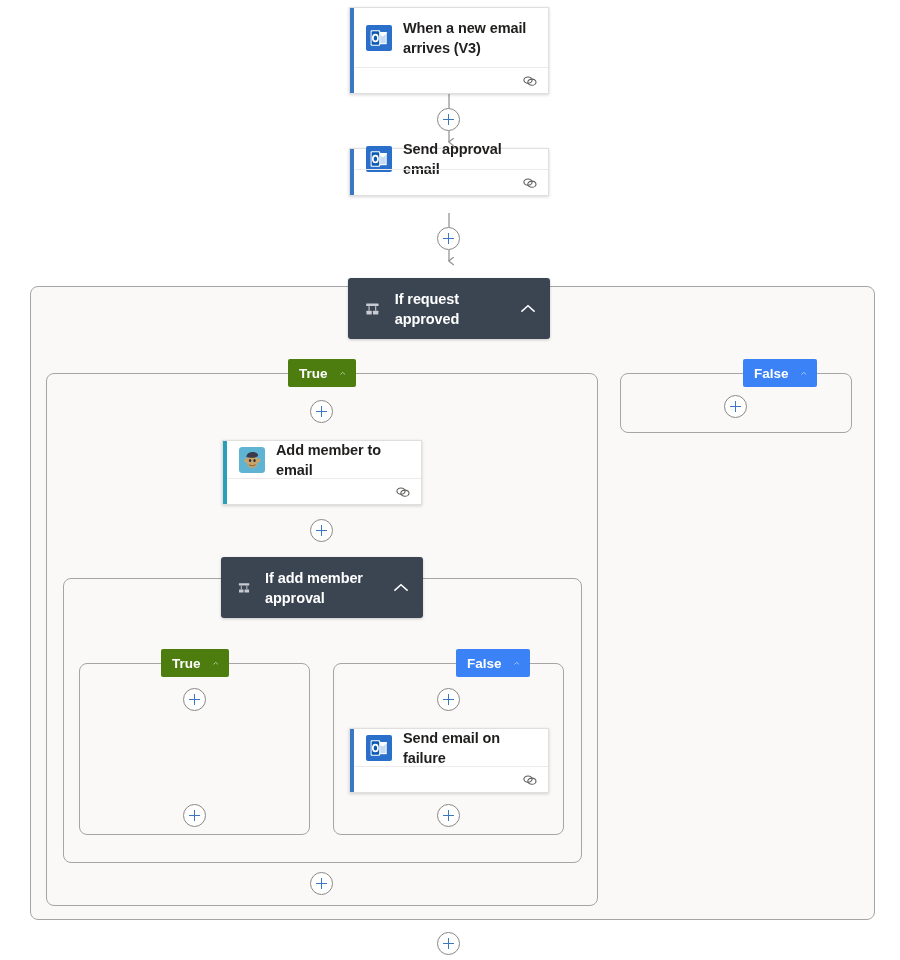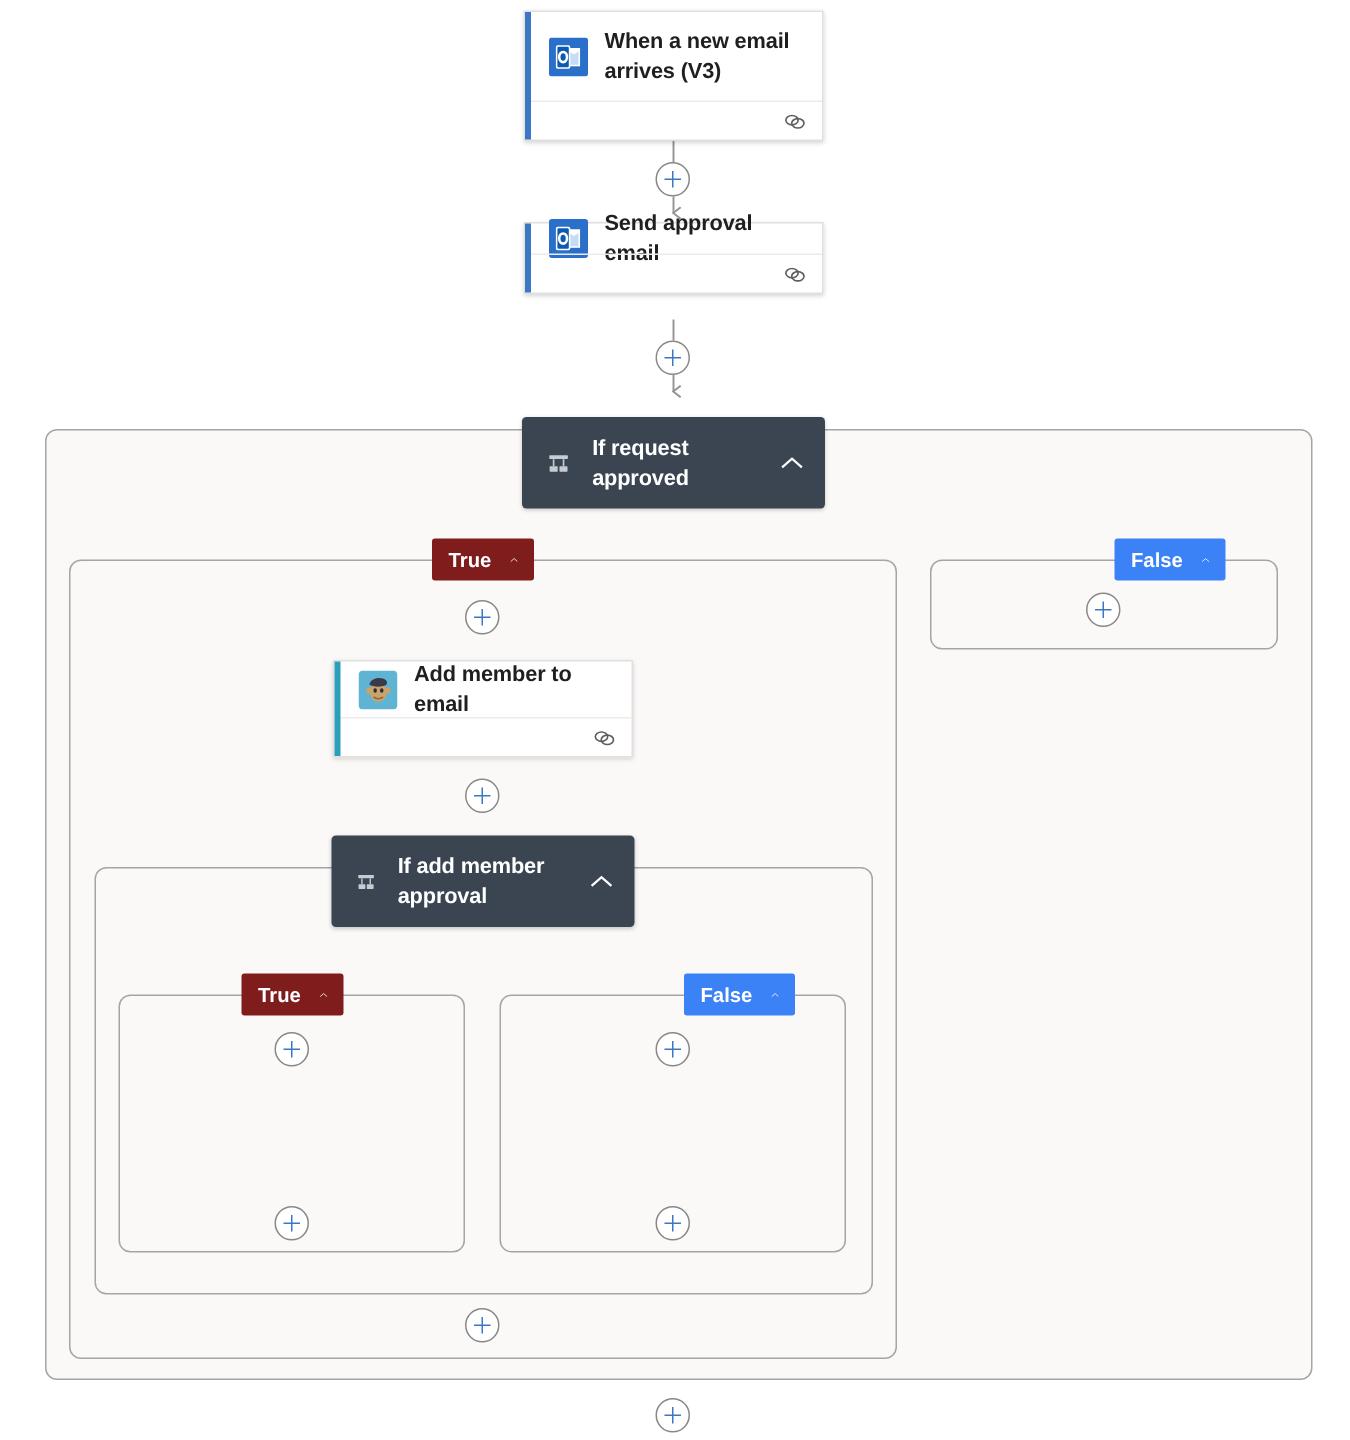--- a/index.html
+++ b/index.html
@@ -138,21 +138,21 @@
     align-items: center;
     justify-content: center;
     gap: 12px;
     padding: 0 11px;
     border-radius: 2px;
     z-index: 8;
     color: #ffffff;
     font-size: 13.5px;
     font-weight: bold;
   }
-  .badge.true  { background: #7f1d1d; }
+  .badge.true  { background: #4d7c0f; }
   .badge.false { background: #3b82f6; margin-left: 44px; }
   .badge .badge-chevron { width: 14px; height: 9px; }
 
   
   .plus {
     position: absolute;
     width: 23px;
     height: 23px;
     border-radius: 50%;
     background: #ffffff;
@@ -347,20 +347,41 @@
   </div>
 
   <div class="badge false" style="left:412px; top:649px; width:74px;">
     <span>False</span>
     <svg class="badge-chevron" viewBox="0 0 14 9">
       <path d="M1.2,6.8 L7,1.6 L12.8,6.8" fill="none" stroke="#ffffff" stroke-width="1.4"></path>
     </svg>
   </div>
 
 
+  <div class="card" style="left:349px; top:728px; width:200px; height:65px;">
+    <span class="accent" style="background:#3b78c3;"></span>
+    <div class="card-head">
+      <svg class="app-icon" viewBox="0 0 26 26">
+        <rect width="26" height="26" fill="#2a6fc9"></rect>
+        <rect x="12.5" y="7" width="8.2" height="12.2" fill="#ffffff"></rect>
+        <rect x="13.5" y="8" width="6.2" height="10.2" fill="#c6dcf5"></rect>
+        <path d="M12.5 7 L20.7 7 L20.7 8.6 L16.6 11.4 L12.5 8.6 Z" fill="#ffffff"></path>
+        <rect x="4.6" y="5.2" width="9.6" height="15.6" rx="1.2" fill="#ffffff"></rect>
+        <rect x="5.6" y="6.2" width="7.6" height="13.6" rx="0.8" fill="#0d5bb0"></rect>
+        <ellipse cx="9.4" cy="13" rx="2.6" ry="3.4" fill="none" stroke="#ffffff" stroke-width="1.7"></ellipse>
+      </svg>
+      <span class="card-title">Send email on failure</span>
+    </div>
+    <div class="card-foot">
+      <svg class="conn-icon" viewBox="0 0 16 12">
+        <ellipse cx="6" cy="5.1" rx="4.1" ry="3.1" fill="none" stroke="#605e5c" stroke-width="1.1"></ellipse>
+        <ellipse cx="9.9" cy="7.2" rx="4.1" ry="3.1" fill="none" stroke="#605e5c" stroke-width="1.1"></ellipse>
+      </svg>
+    </div>
+  </div>
 
   <div class="plus" style="left:437px; top:108px;"></div>
   <div class="plus" style="left:437px; top:227px;"></div>
   <div class="plus" style="left:724px; top:395px;"></div>
   <div class="plus" style="left:310px; top:400px;"></div>
   <div class="plus" style="left:310px; top:519px;"></div>
   <div class="plus" style="left:183px; top:688px;"></div>
   <div class="plus" style="left:437px; top:688px;"></div>
   <div class="plus" style="left:183px; top:804px;"></div>
   <div class="plus" style="left:437px; top:804px;"></div>

